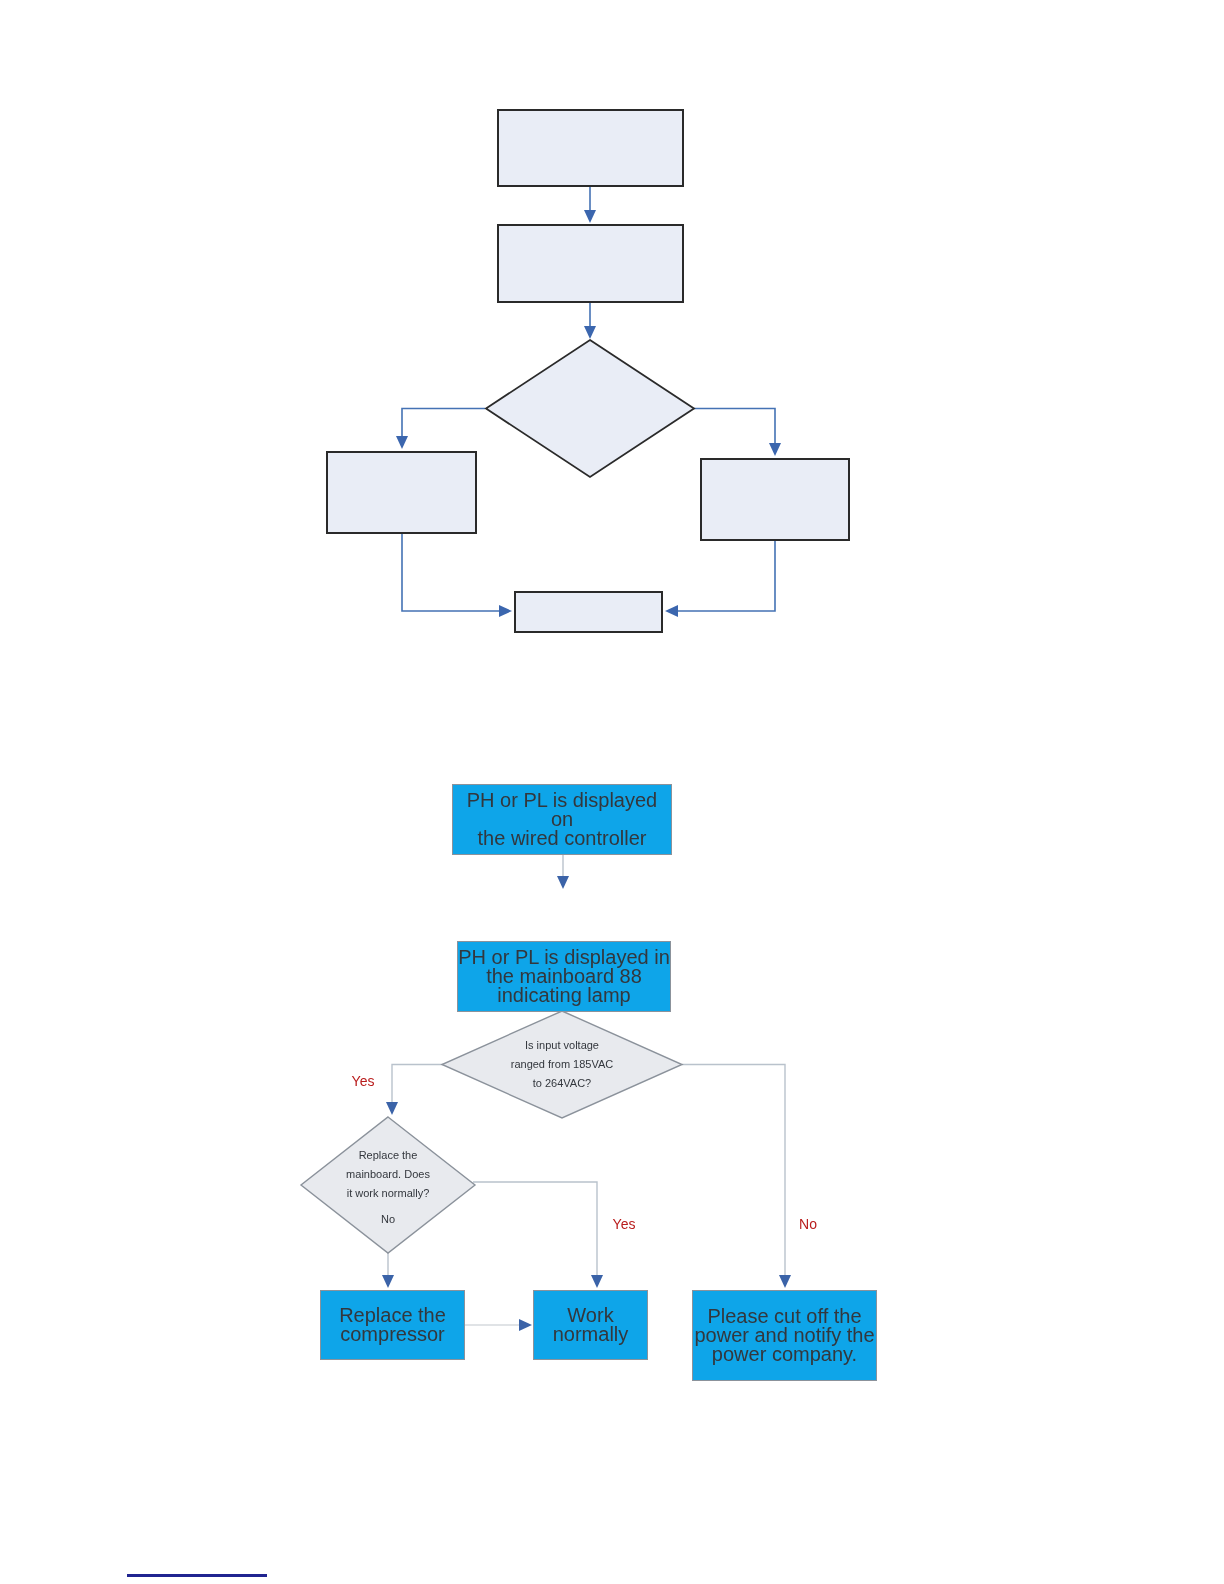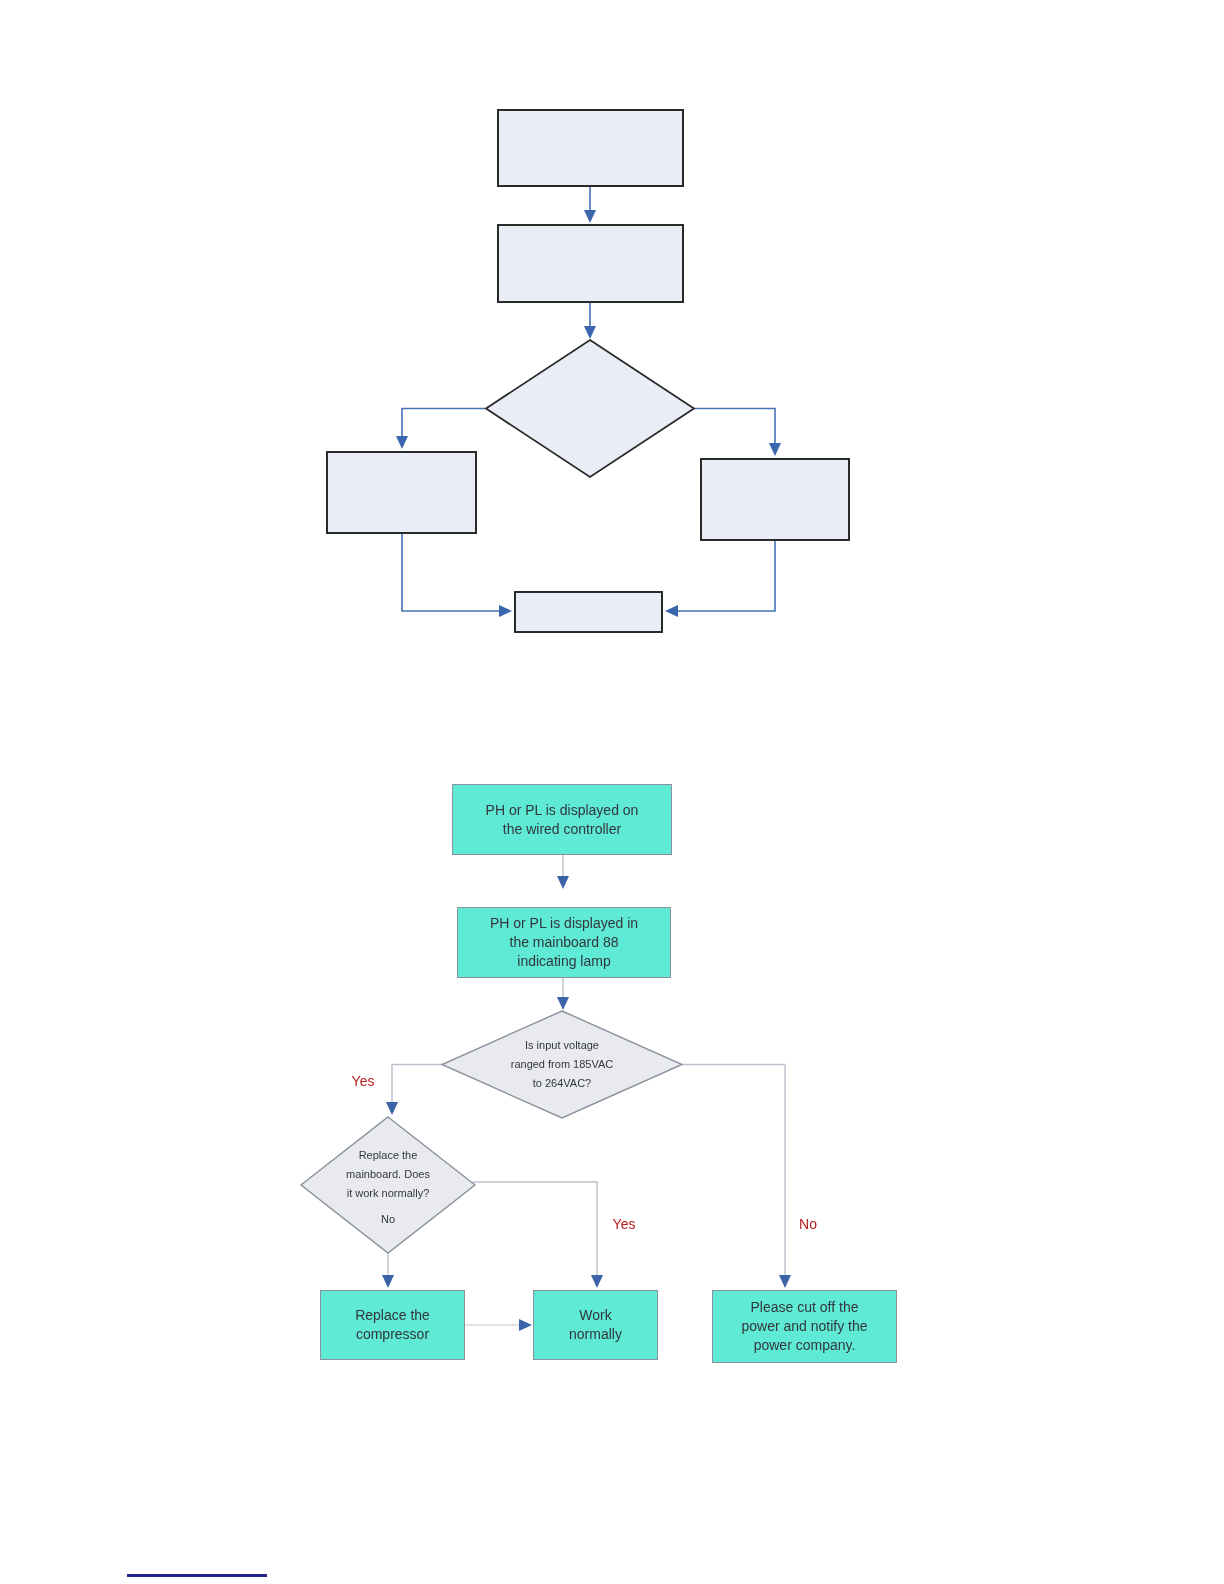--- a/index.html
+++ b/index.html
@@ -12,24 +12,24 @@
 
   
   .t-box {
     position:absolute; box-sizing:border-box;
     background:#e9edf6; border:2px solid #2a2a2a;
   }
 
   
   .b-box {
     position:absolute; box-sizing:border-box;
-    background:#5eead4; border:1.5px solid #8b929b;
+    background:#0ea5e9; border:1.5px solid #8b929b;
     display:flex; align-items:center; justify-content:center;
     text-align:center; color:#33373d;
-    font-size:14px; line-height:19px; white-space:pre-line;
+    font-size:20px; line-height:19px; white-space:pre-line;
   }
 
   .d-text {
     position:absolute; text-align:center; color:#33373d;
     font-size:11px; line-height:19px; white-space:pre-line;
   }
   .edge-label {
     position:absolute; text-align:center; color:#b91c1c;
     font-size:14px; line-height:16px;
   }
@@ -91,21 +91,21 @@
   <div class="t-box" style="left:497px; top:224px; width:187px; height:79px;"></div>
   <div class="t-box" style="left:326px; top:451px; width:151px; height:83px;"></div>
   <div class="t-box" style="left:700px; top:458px; width:150px; height:83px;"></div>
   <div class="t-box" style="left:514px; top:591px; width:149px; height:42px;"></div>
 
   <div class="b-box" style="left:452px; top:784px; width:220px; height:71px;">
     <span>PH or PL is displayed on
 the wired controller</span>
   </div>
 
-  <div class="b-box" style="left:457px; top:907px; width:214px; height:71px;">
+  <div class="b-box" style="left:457px; top:941px; width:214px; height:71px;">
     <span>PH or PL is displayed in
 the mainboard 88
 indicating lamp</span>
   </div>
 
   <div class="d-text" style="left:442px; top:1036px; width:240px;">Is input voltage
 ranged from 185VAC
 to 264VAC?</div>
 
   <div class="d-text" style="left:299px; top:1146px; width:178px;">Replace the
@@ -116,26 +116,26 @@
 
   <div class="edge-label" style="left:333px; top:1073px; width:60px;">Yes</div>
   <div class="edge-label" style="left:594px; top:1216px; width:60px;">Yes</div>
   <div class="edge-label" style="left:778px; top:1216px; width:60px;">No</div>
 
   <div class="b-box" style="left:320px; top:1290px; width:145px; height:70px;">
     <span>Replace the
 compressor</span>
   </div>
 
-  <div class="b-box" style="left:533px; top:1290px; width:125px; height:70px;">
+  <div class="b-box" style="left:533px; top:1290px; width:115px; height:70px;">
     <span>Work
 normally</span>
   </div>
 
-  <div class="b-box" style="left:712px; top:1290px; width:185px; height:73px;">
+  <div class="b-box" style="left:692px; top:1290px; width:185px; height:91px;">
     <span>Please cut off the
 power and notify the
 power company.</span>
   </div>
 
   <div class="footnote-rule"></div>
 
 </div>
 
 </body></html>

